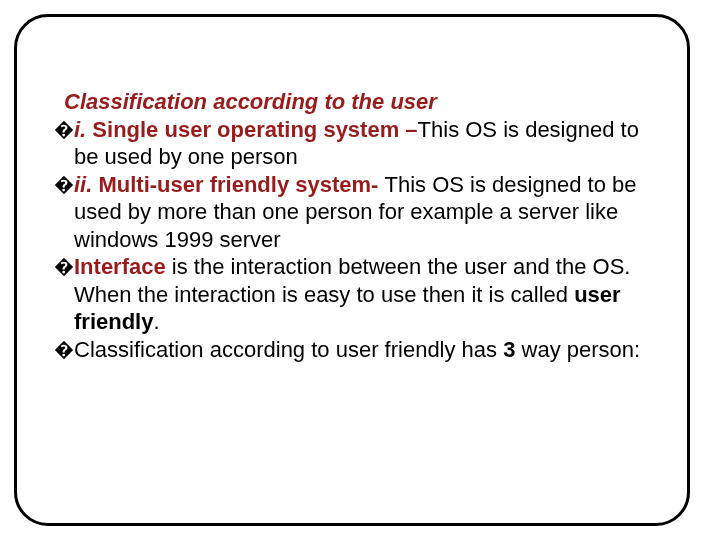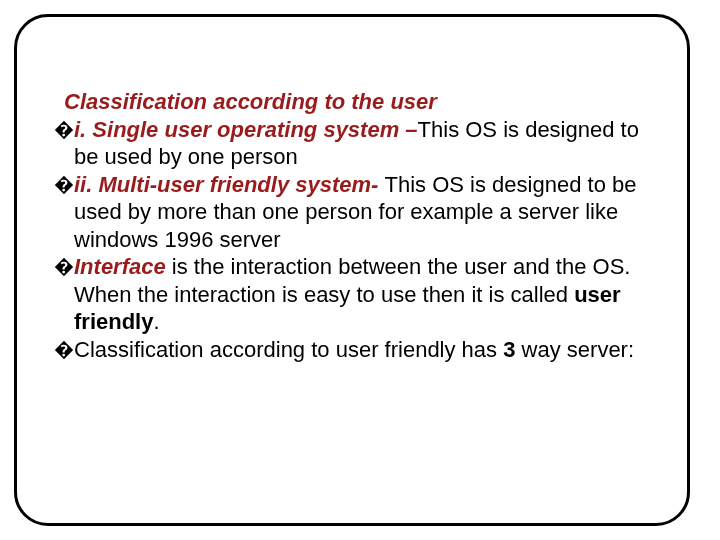--- a/index.html
+++ b/index.html
@@ -44,21 +44,20 @@
     font-size: 20px;
     line-height: 1.35;
     color: #000;
   }
   .body {
     flex: 1 1 auto;
   }
   .lead {
     font-weight: bold;
     color: #9a1b1b;
-    font-style: italic;
   }
   .lead-i {
     font-weight: bold;
     font-style: italic;
     color: #9a1b1b;
   }
   .b { font-weight: bold; }
 </style>
 </head>
 <body>
@@ -72,33 +71,33 @@
     <div class="para">
       <div class="glyph">�</div>
       <div class="body">
         <span class="lead-i">i.</span><span class="lead"> Single user operating system –</span><span>This OS is designed to be used by one person</span>
       </div>
     </div>
 
     <div class="para">
       <div class="glyph">�</div>
       <div class="body">
-        <span class="lead-i">ii.</span><span class="lead"> Multi-user friendly system- </span><span>This OS is designed to be used by more than one person for example a server like windows 1996 server</span>
+        <span class="lead-i">ii.</span><span class="lead"> Multi-user friendly system- </span><span>This OS is designed to be used by more than one person for example a server like windows 1999 server</span>
       </div>
     </div>
 
 
     <div class="para">
       <div class="glyph">�</div>
       <div class="body">
         <span class="lead">Interface</span><span> is the interaction between the user and the OS. When the interaction is easy to use then it is called </span><span class="b">user friendly</span><span>.</span>
       </div>
     </div>
 
     <div class="para">
       <div class="glyph">�</div>
       <div class="body">
-        <span>Classification according to user friendly has </span><span class="b">3</span><span> way server:</span>
+        <span>Classification according to user friendly has </span><span class="b">3</span><span> way person:</span>
       </div>
     </div>
 
   </div>
 </div>
 
 </body></html>

